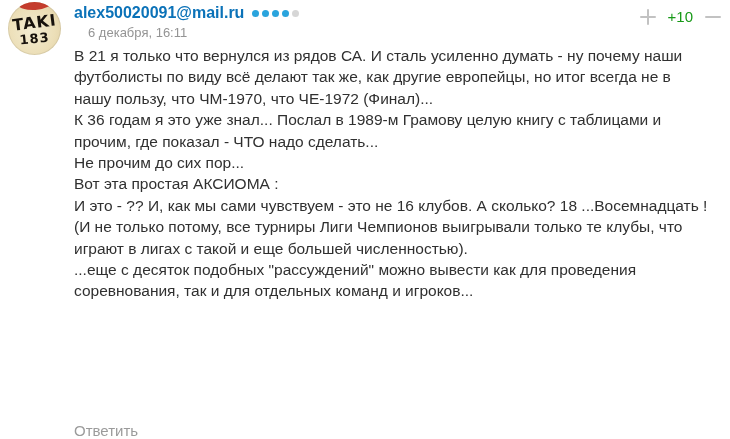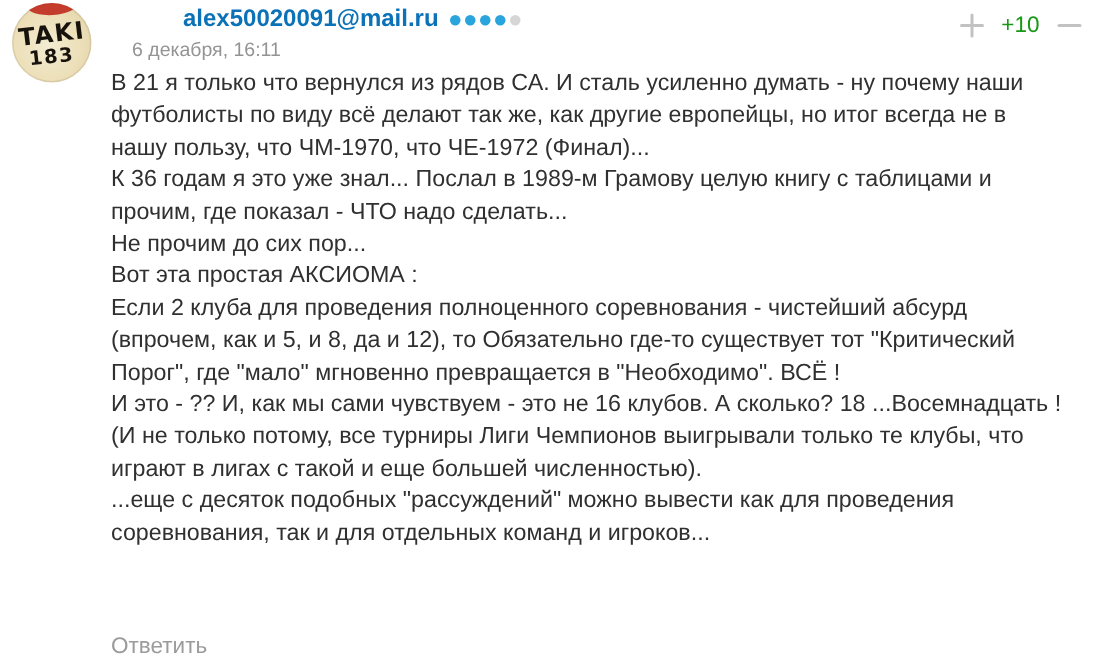--- a/index.html
+++ b/index.html
@@ -50,21 +50,21 @@
     font-size: 13px;
     letter-spacing: 1px;
     color: #17120c;
     transform: rotate(-6deg);
   }
   
   .header-row {
     position: absolute; left: 74px; top: 4px; right: 9px;
     display: flex; justify-content: space-between; align-items: flex-start;
   }
-  .author-block { display: flex; align-items: center; margin-left: 48px; }
+  .author-block { display: flex; align-items: center; }
   .author-link {
     font-size: 16px;
     font-weight: bold;
     color: #0b72b8;
     text-decoration: none;
     cursor: pointer;
   }
   .rating-dots { display: inline-flex; align-items: center; margin-left: 8px; gap: 3px; }
   .rating-dots .dot {
     width: 7px; height: 7px; border-radius: 50%;
@@ -148,20 +148,19 @@
     </div>
   </div>
 
   <div class="date">6 декабря, 16:11</div>
 
   <div class="body-text">
       <p>В 21 я только что вернулся из рядов СА. И сталь усиленно думать - ну почему наши футболисты по виду всё делают так же, как другие европейцы, но итог всегда не в нашу пользу, что ЧМ-1970, что ЧЕ-1972 (Финал)...</p>
       <p>К 36 годам я это уже знал... Послал в 1989-м Грамову целую книгу с таблицами и прочим, где показал - ЧТО надо сделать...</p>
       <p>Не прочим до сих пор...</p>
       <p>Вот эта простая АКСИОМА :</p>
-      <p>Если 2 клуба для проведения полноценного соревнования - чистейший абсурд (впрочем, как и 5, и 8, да и 12), то Обязательно где-то существует тот "Критический Порог", где "мало" мгновенно превращается в "Необходимо". ВСЁ !</p>
       <p>И это - ?? И, как мы сами чувствуем - это не 16 клубов. А сколько? 18 ...Восемнадцать ! (И не только потому, все турниры Лиги Чемпионов выигрывали только те клубы, что играют в лигах с такой и еще большей численностью).</p>
       <p>...еще с десяток подобных "рассуждений" можно вывести как для проведения соревнования, так и для отдельных команд и игроков...</p>
     </div>
 
   <div class="reply-link">Ответить</div>
 
 </div>
 
 </body></html>

